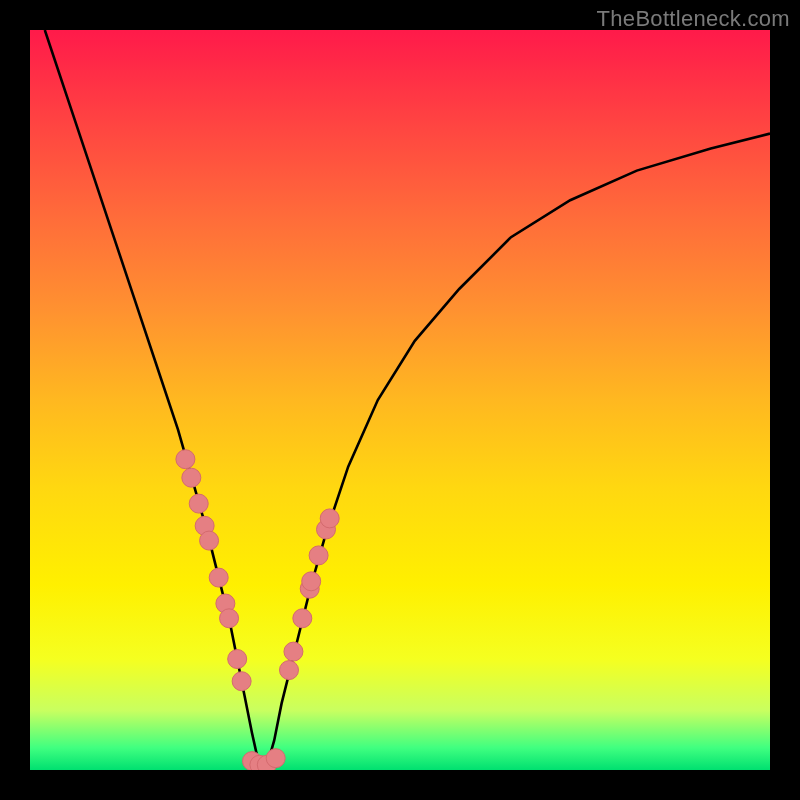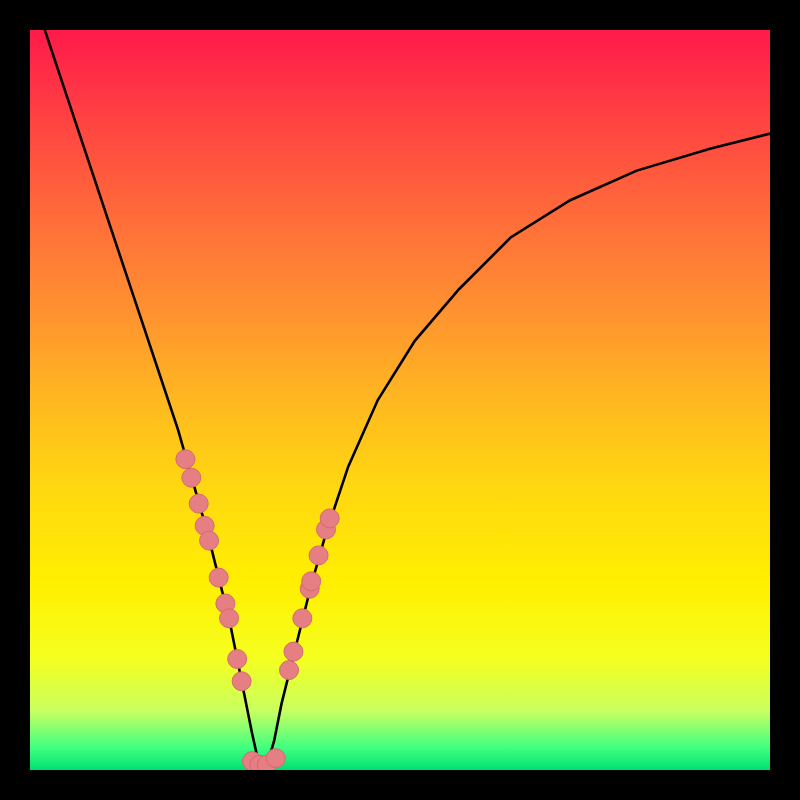--- a/index.html
+++ b/index.html
@@ -46,20 +46,21 @@
       top: 0;
       width: 740px;
       height: 740px;
       pointer-events: none;
     }
   </style>
 </head>
 <body>
 
 <div class="container">
+  <div class="watermark">TheBottleneck.com</div>
   <div class="plot-area">
     <svg class="curve-layer" viewBox="0 0 740 740">
       <path id="main-curve" fill="none" stroke="#000" stroke-width="2.6" d="M14.80 0.00 L37.00 66.60 L59.20 133.20 L81.40 199.80 L103.60 266.40 L125.80 333.00 L148.00 399.60 L162.80 451.40 L177.60 503.20 L192.40 562.40 L199.80 592.00 L207.20 629.00 L214.60 666.00 L222.00 703.00 L229.40 736.30 L236.80 736.30 L244.20 710.40 L251.60 673.40 L266.40 614.20 L281.20 555.00 L296.00 503.20 L318.20 436.60 L347.80 370.00 L384.80 310.80 L429.20 259.00 L481.00 207.20 L540.20 170.20 L606.80 140.60 L680.80 118.40 L740.00 103.60"></path>
       <g id="markers-left">
           <circle cx="155.40" cy="429.20" r="9.5" fill="#e57f83" stroke="#d46a6e" stroke-width="1"></circle>
           <circle cx="161.32" cy="447.70" r="9.5" fill="#e57f83" stroke="#d46a6e" stroke-width="1"></circle>
           <circle cx="168.72" cy="473.60" r="9.5" fill="#e57f83" stroke="#d46a6e" stroke-width="1"></circle>
           <circle cx="174.64" cy="495.80" r="9.5" fill="#e57f83" stroke="#d46a6e" stroke-width="1"></circle>
           <circle cx="179.08" cy="510.60" r="9.5" fill="#e57f83" stroke="#d46a6e" stroke-width="1"></circle>
           <circle cx="188.70" cy="547.60" r="9.5" fill="#e57f83" stroke="#d46a6e" stroke-width="1"></circle>

